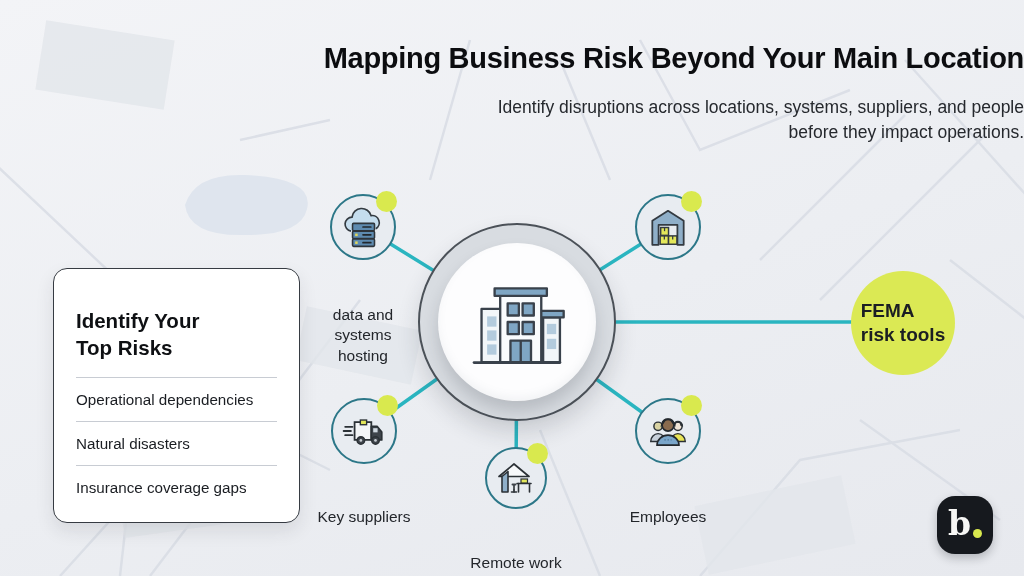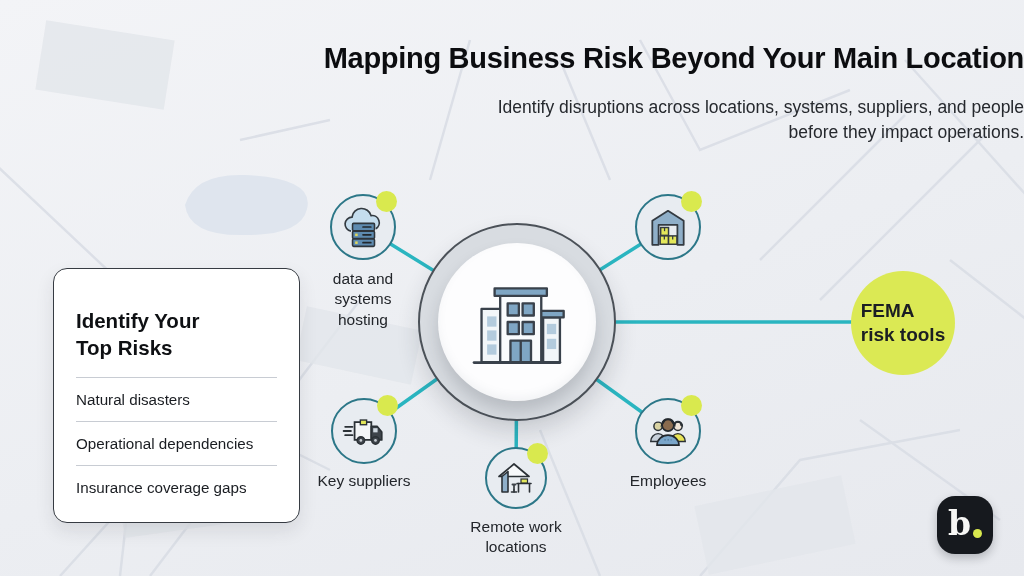--- a/index.html
+++ b/index.html
@@ -37,21 +37,21 @@
     display:flex;align-items:center;justify-content:center;
   }
 
   .node-circle{
     position:absolute;border-radius:50%;background:#e8ecf1;border:2.5px solid #2c7788;
     box-sizing:border-box;display:flex;align-items:center;justify-content:center;z-index:3;
   }
   .accent-dot{position:absolute;width:21px;height:21px;border-radius:50%;background:#d9e94e;z-index:4;}
   .node-label{
     position:absolute;z-index:3;text-align:center;font-size:15.5px;line-height:1.32;
-    color:#23262b;white-space:pre-line;
+    color:#23262b;white-space:pre-line;margin-top:36px;
   }
   .fema-bubble{
     position:absolute;left:851px;top:271px;width:104px;height:104px;border-radius:50%;
     background:#dbe954;z-index:3;display:flex;align-items:center;justify-content:center;
   }
   .fema-text{font-size:19px;font-weight:700;line-height:1.28;color:#1b1e23;white-space:pre-line;}
 
   .logo{
     position:absolute;left:937px;top:496px;width:56px;height:58px;border-radius:18px;
     background:#16191e;z-index:5;display:flex;align-items:center;justify-content:center;
@@ -107,22 +107,22 @@
   <div class="header">
     <h1 class="title">Mapping Business Risk Beyond Your Main Location</h1>
     <p class="subtitle">Identify disruptions across locations, systems, suppliers, and people
 before they impact operations.</p>
   </div>
 
   <div class="risk-card">
     <div class="card-title">Identify Your
 Top Risks</div>
     <hr class="card-divider">
+    <div class="card-item">Operational dependencies</div>
     <div class="card-item">Natural disasters</div>
-    <div class="card-item">Operational dependencies</div>
     <div class="card-item">Insurance coverage gaps</div>
   </div>
 
   <div class="hub">
     <div class="hub-inner">
       <svg width="112" height="94" viewBox="0 0 120 100">
         <g stroke="#39414b" stroke-width="2.5" stroke-linejoin="round">
           <rect x="22" y="36" width="24" height="57" fill="#f2f6f9"></rect>
           <rect x="88" y="45" width="18" height="48" fill="#f2f6f9"></rect>
           <rect x="84" y="38" width="26" height="7" fill="#7fa6c4"></rect>

